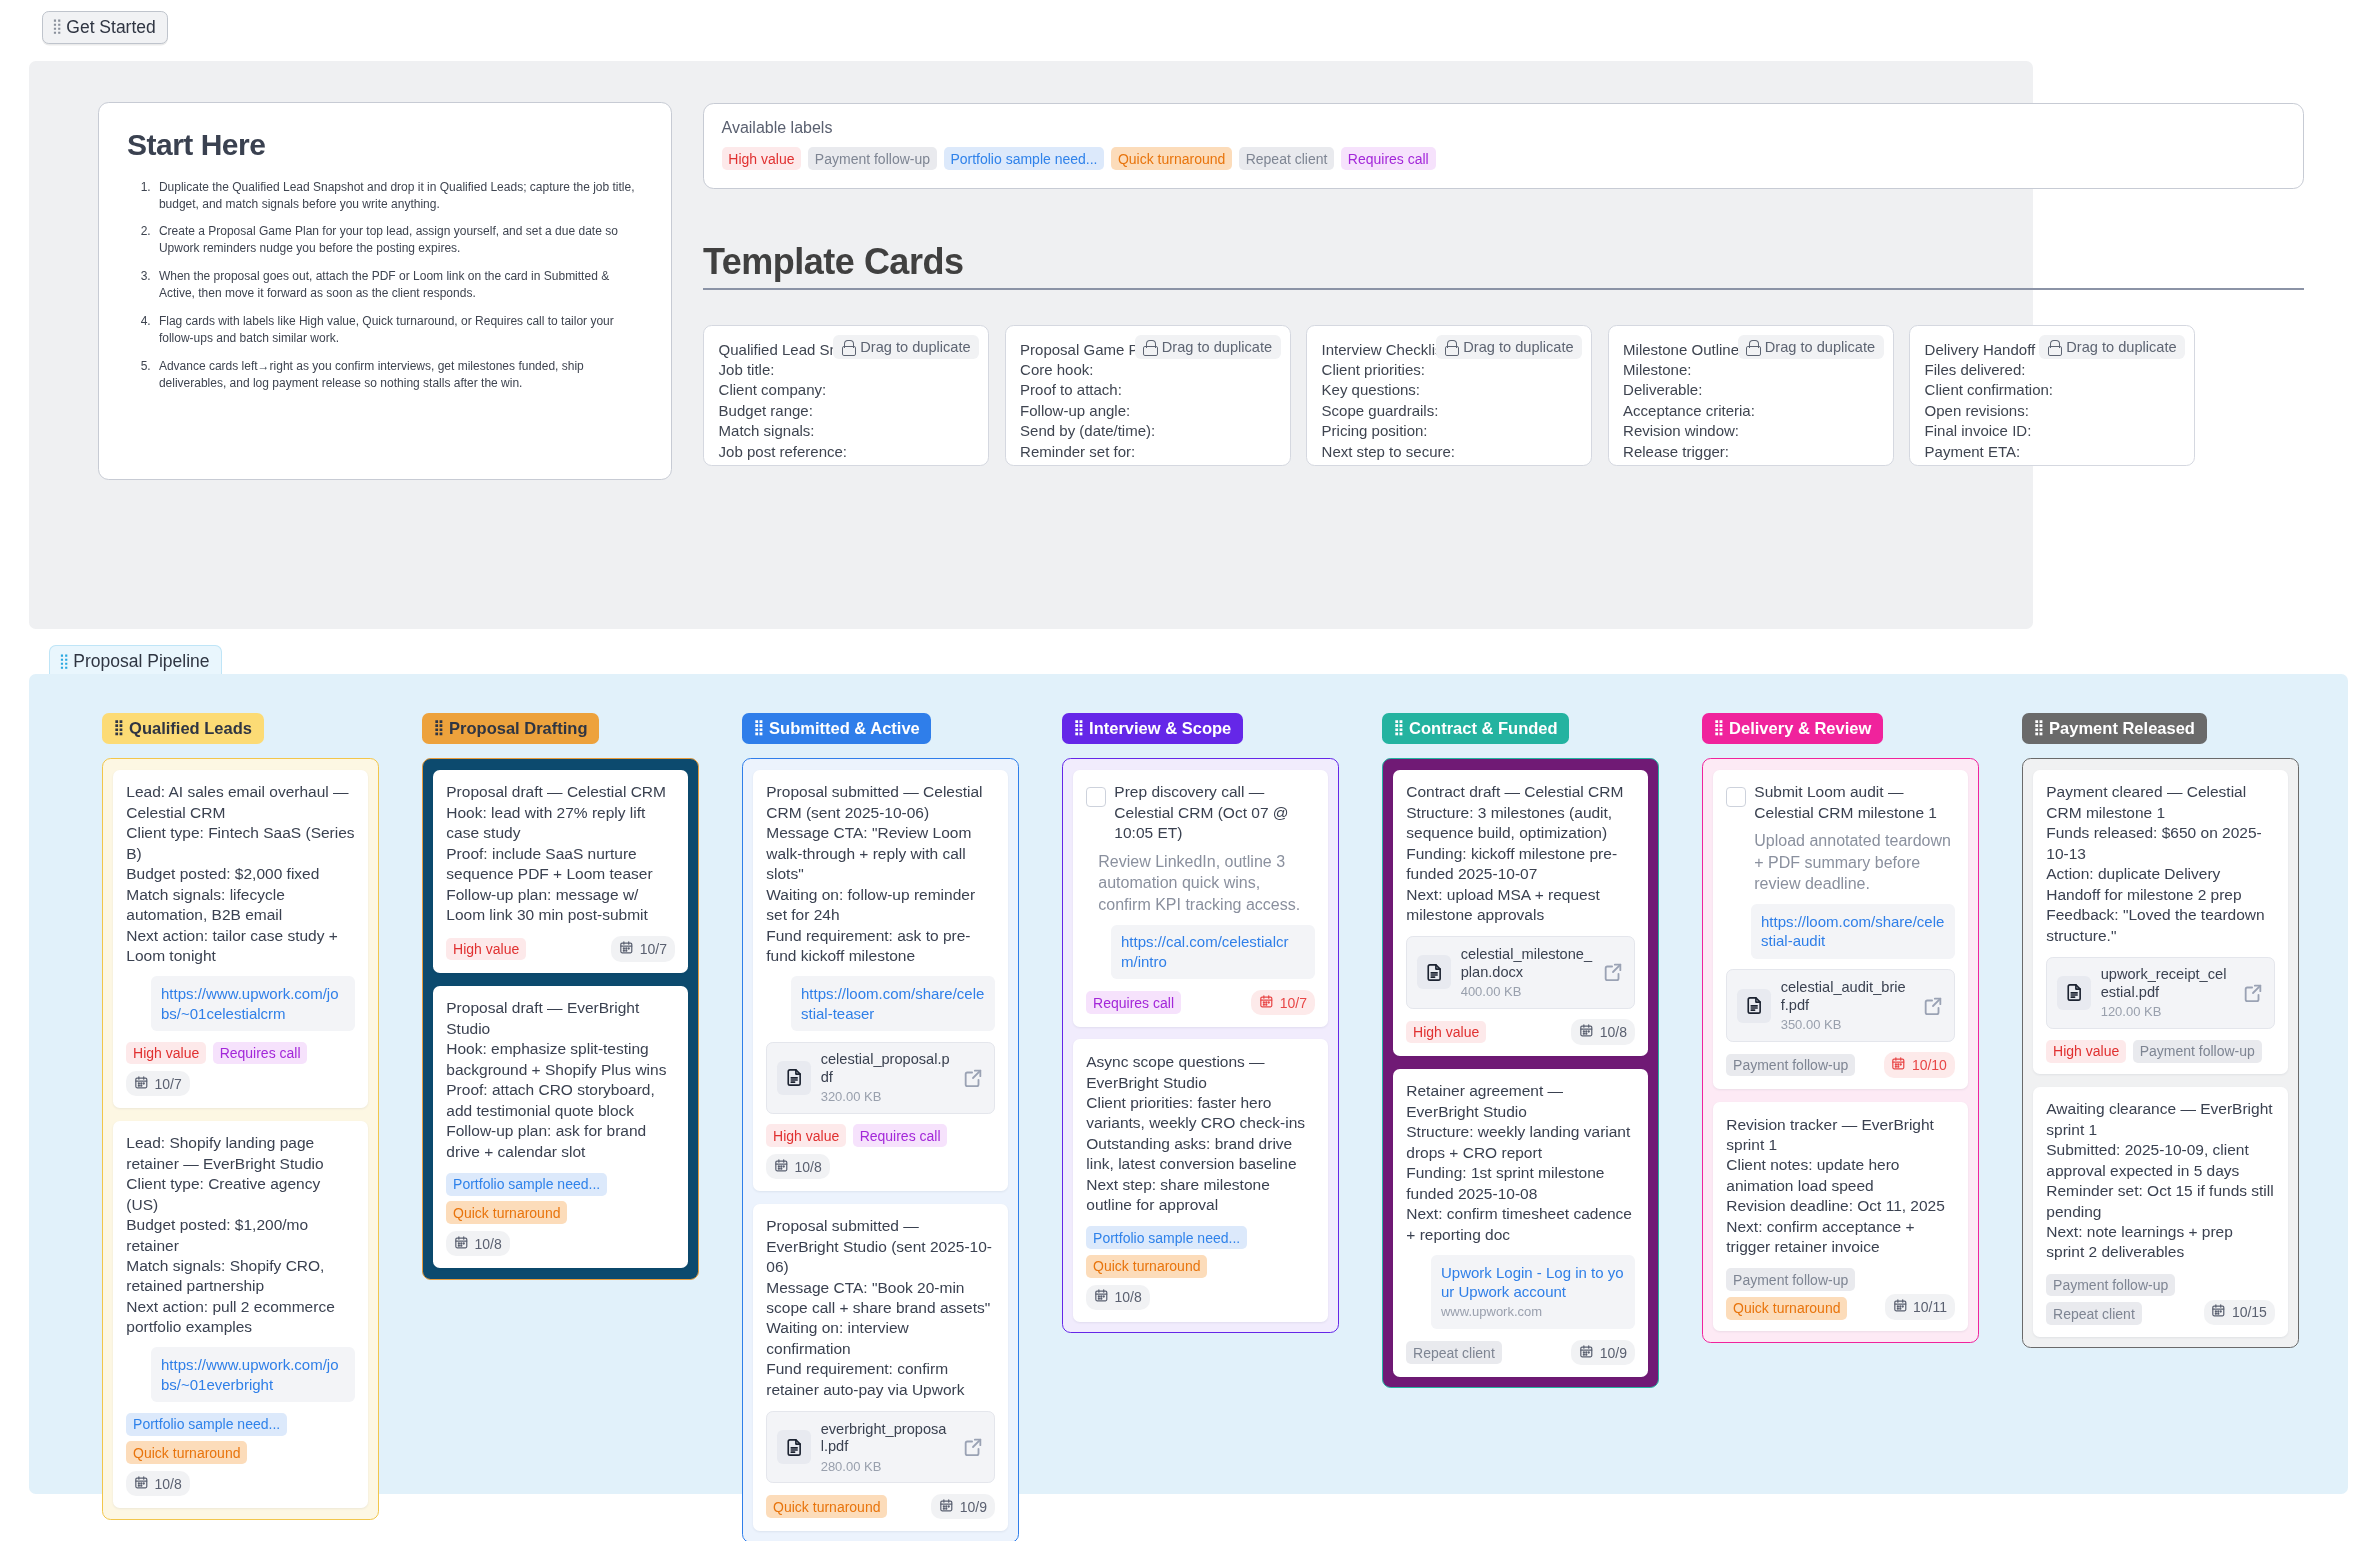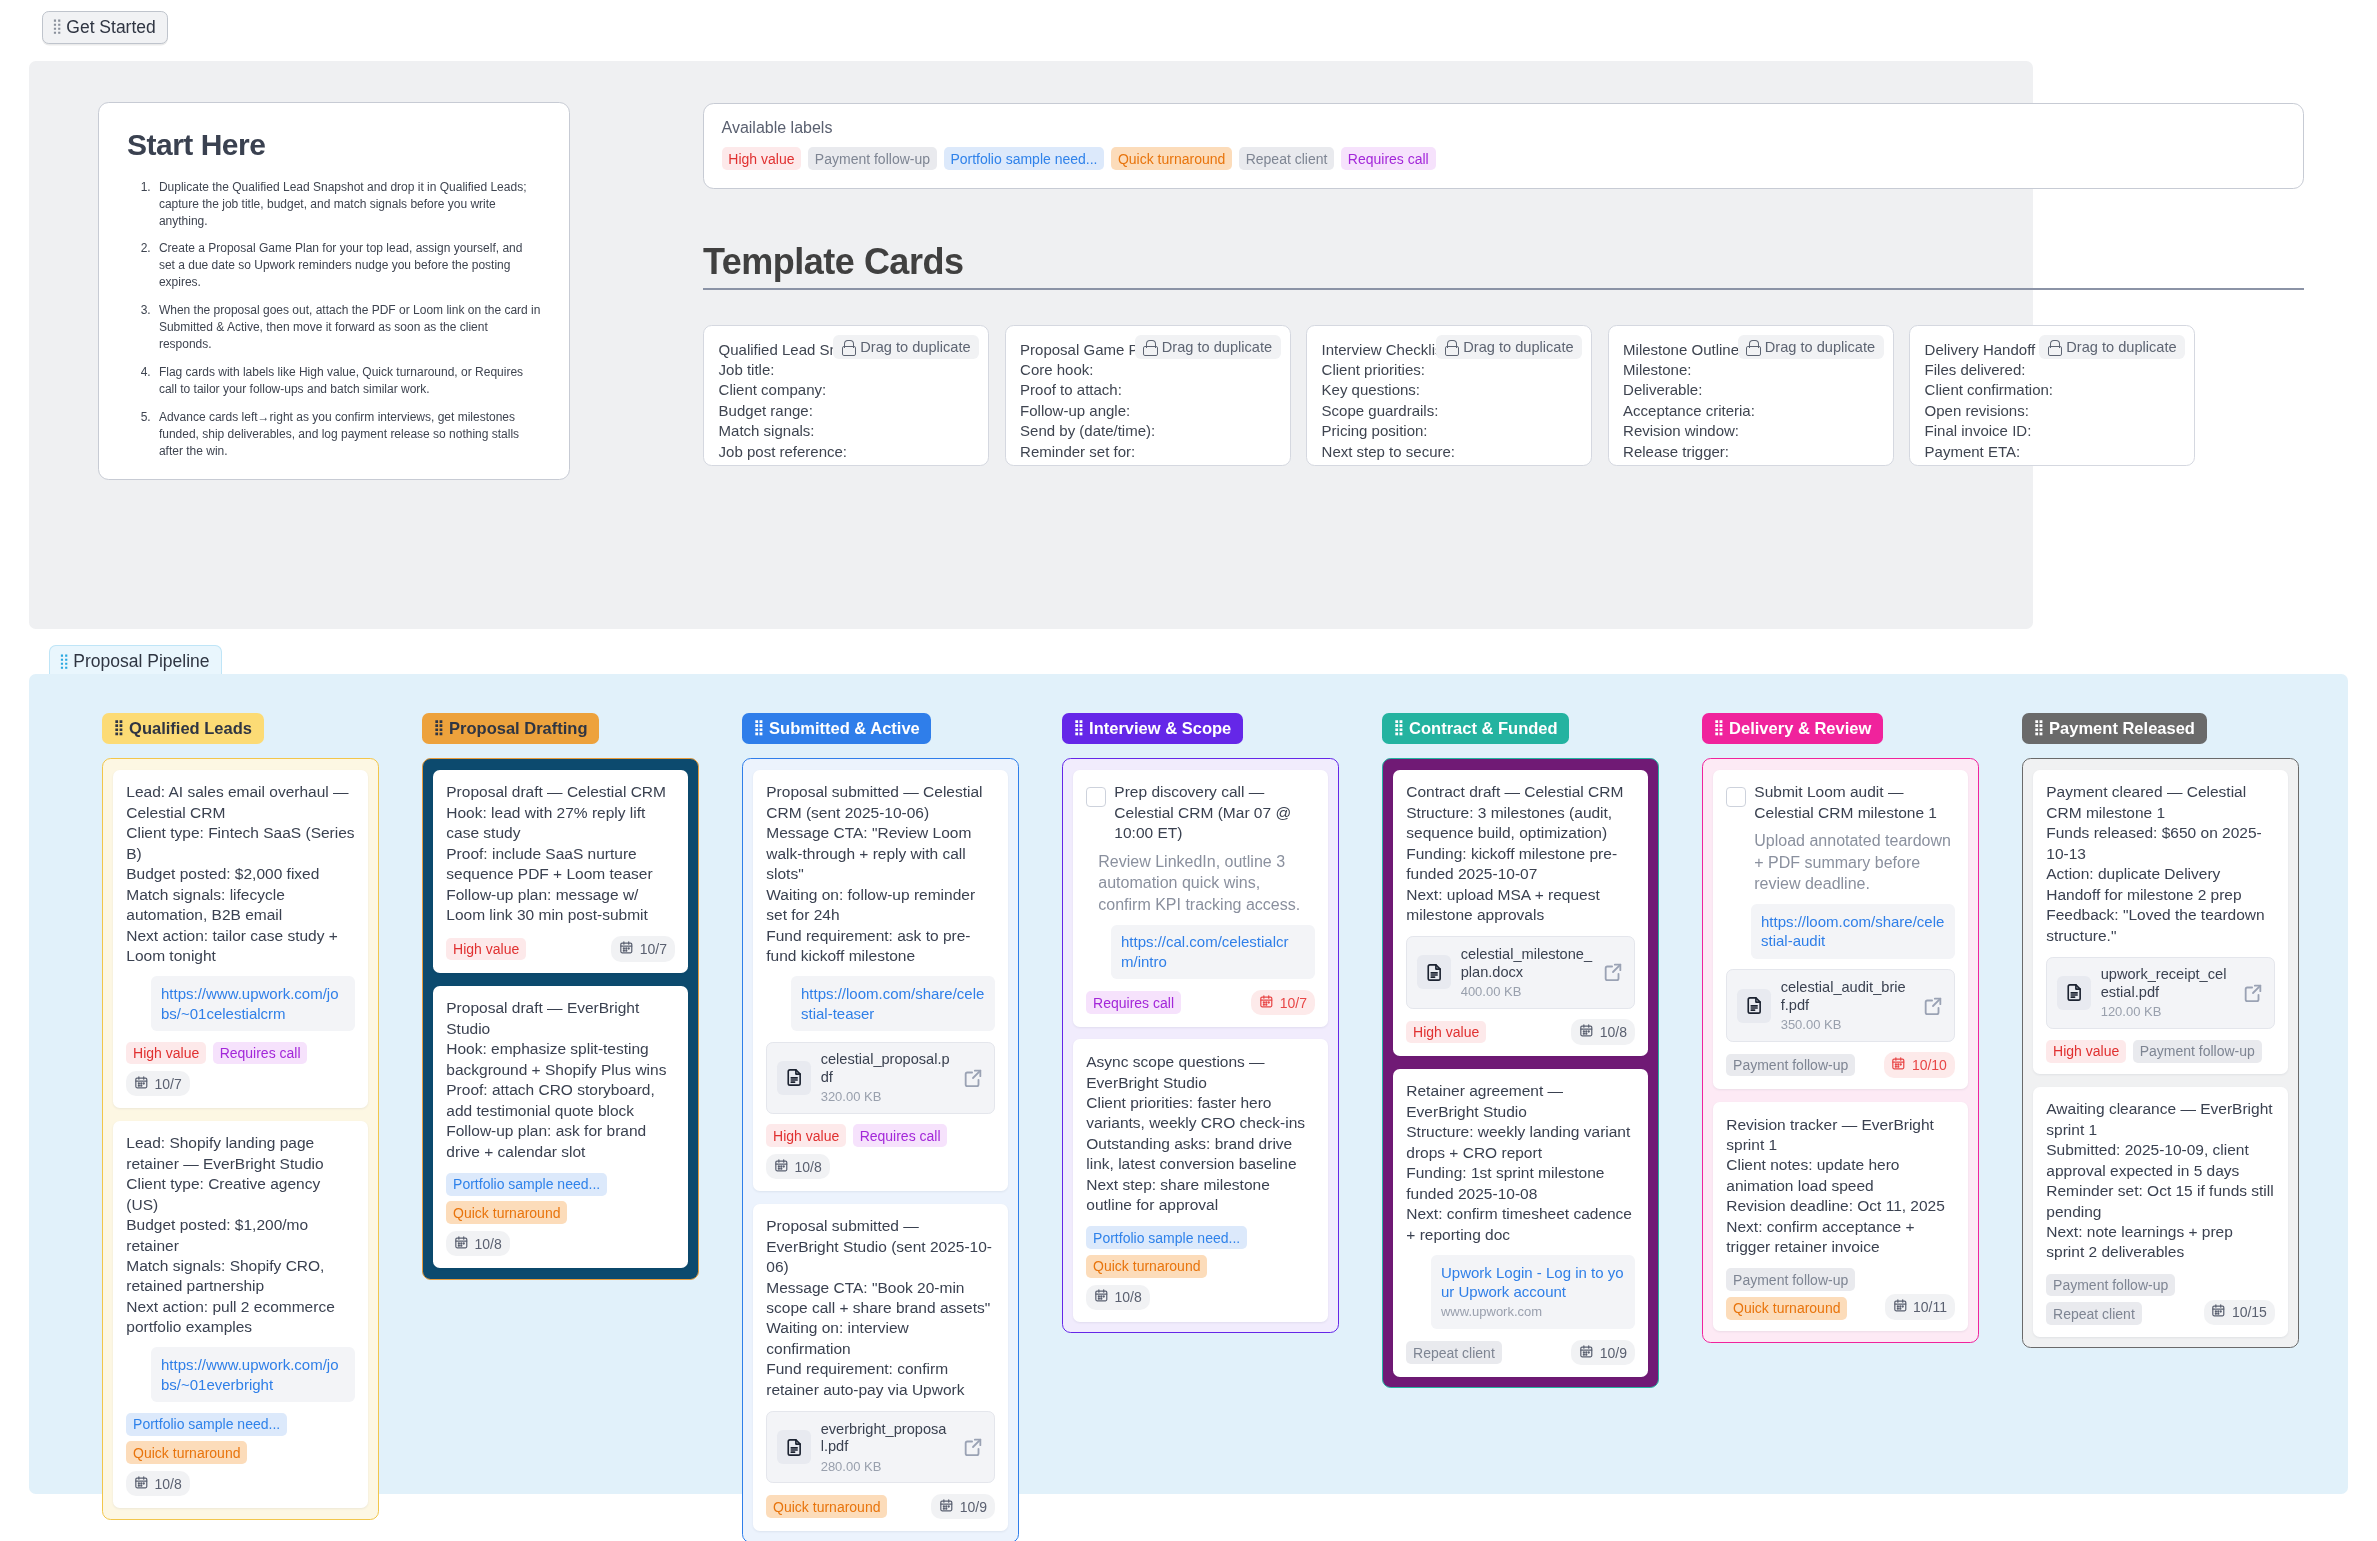--- a/index.html
+++ b/index.html
@@ -29,21 +29,21 @@
   .grip.dark { color: #2f3542; }
 
   
   #getstarted-chip { position: absolute; left: 42px; top: 10.7px; }
   #getstarted-panel {
     position: absolute; left: 29px; top: 61px; width: 2004px; height: 568px;
     background: #eff0f2; border-radius: 6.8px;
   }
 
   .start-card {
-    position: absolute; left: 69px; top: 41px; width: 472px; height: 378px;
+    position: absolute; left: 69px; top: 41px; width: 574px; height: 378px;
     background: #ffffff; border: 1.5px solid #c7cbd4; border-radius: 10.7px;
     padding: 25px 28px 19.4px 28px; overflow: hidden;
   }
   .start-card h2 { font-size: 30px; font-weight: 700; color: #3a4150;
                    letter-spacing: -0.5px; margin-bottom: 16.5px; }
   .start-card ol { margin-left: 27px; }
   .start-card li { font-size: 12px; line-height: 1.42; color: #3e4450;
                    margin-bottom: 10.7px; padding-left: 4.9px; }
 
   
@@ -483,21 +483,21 @@
               </div>
             </div>
           </div></div>
         <div class="col"><div class="col-head" style="background: rgb(101, 39, 232); color: rgb(255, 255, 255);">
             <span class="grip white">⣿</span>
             <span>Interview &amp; Scope</span>
           </div><div class="col-body" style="background: rgb(241, 236, 253); border: 1.5px solid rgb(101, 39, 232);">
             <div class="card">
               <div class="card-row">
                 <div class="chk"></div>
-                <div class="card-text" style="white-space: pre-line;">Prep discovery call — Celestial CRM (Mar 07 @ 10:00 ET)</div>
+                <div class="card-text" style="white-space: pre-line;">Prep discovery call — Celestial CRM (Oct 07 @ 10:05 ET)</div>
               </div>
               <div class="card-desc" style="margin-left: 12px;">Review LinkedIn, outline 3 automation quick wins, confirm KPI tracking access.</div>
               <div class="linkbox"><span>https://cal.com/celestialcrm/intro</span></div>
               <div class="card-foot">
                 <span class="lbl requires">Requires call</span>
                 <div class="spacer"></div>
                 <div class="due overdue">
                   <span><svg viewBox="0 0 24 24" fill="none" stroke="#e84646" stroke-width="2" stroke-linecap="round">
                       <rect x="3" y="5" width="18" height="16" rx="2"></rect>
                       <path d="M8 3v4M16 3v4M3 10h18"></path>

